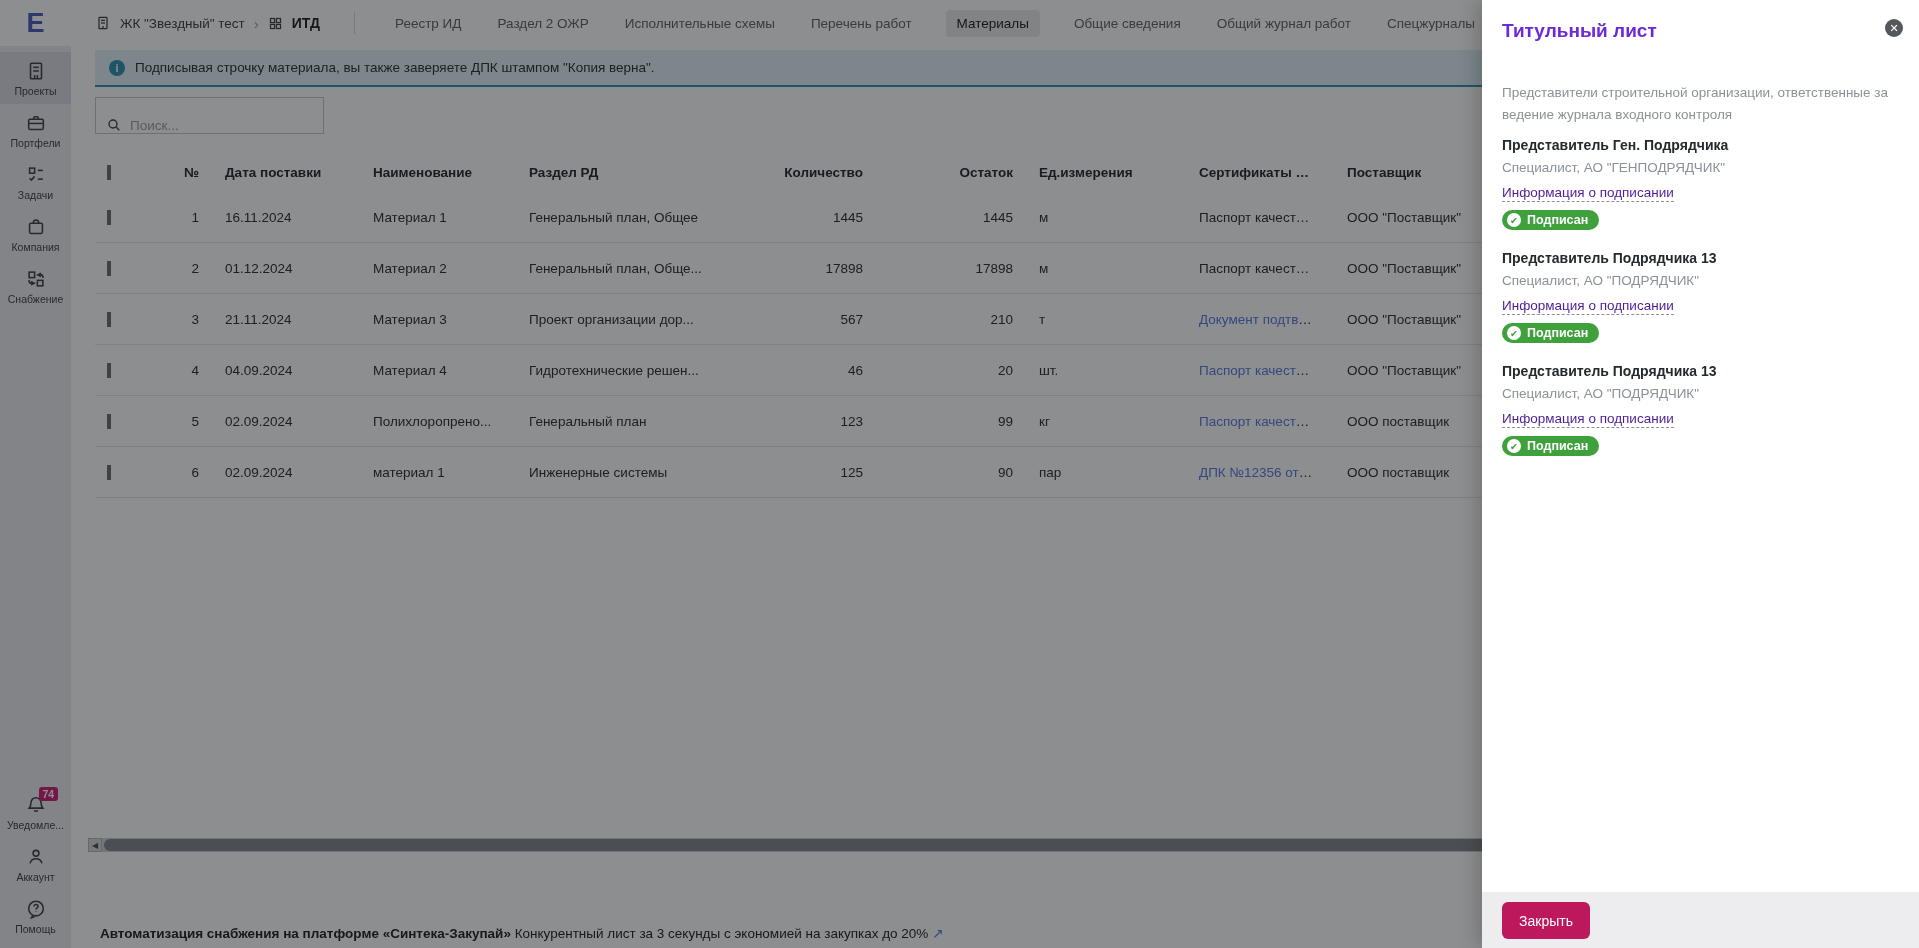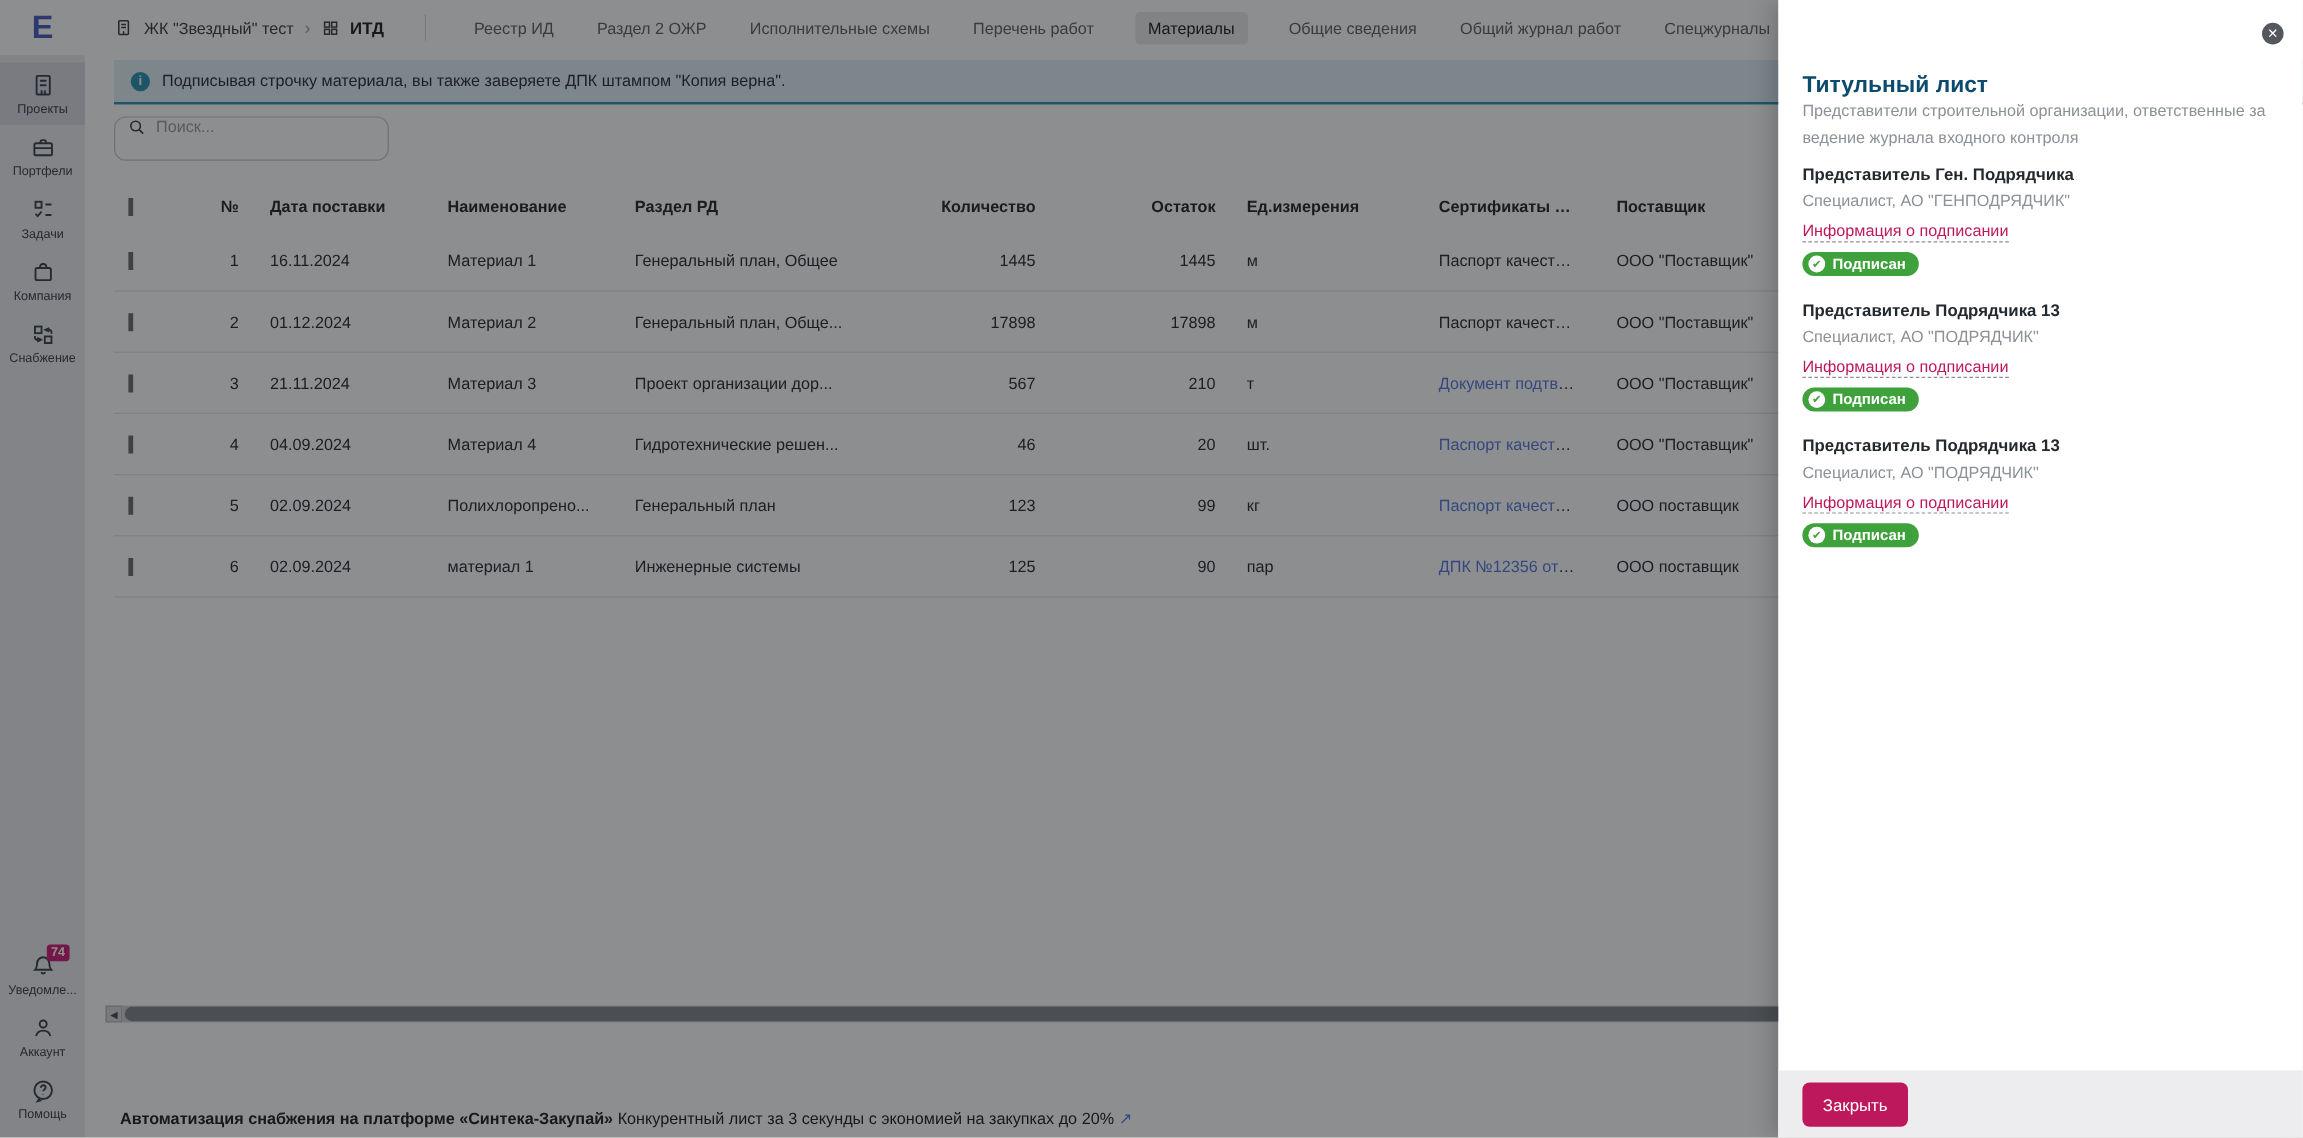--- a/index.html
+++ b/index.html
@@ -31,22 +31,22 @@
   .tabs { display:flex; align-items:center; gap:32px; font-size:13.5px; color:#5f6368; white-space:nowrap; }
   .tab { cursor:pointer; padding:6px 2px; }
   .tab.active { background:#e8eaed; color:#202124; padding:6px 11px; border-radius:4px; }
 
   .banner { position:absolute; left:24px; right:0; top:50px; height:37px; background:#dff0f8;
             border-bottom:2px solid #2f93b2; display:flex; align-items:center; gap:10px; padding-left:14px;
             font-size:13.5px; color:#2c3036; }
   .info-ic { width:16px; height:16px; border-radius:50%; background:#2f93b2; color:#fff; font-size:11px; font-weight:bold;
              display:flex; align-items:center; justify-content:center; font-style:normal; flex:0 0 16px; }
 
-  .search { position:absolute; left:24px; top:97px; width:229px; height:37px; border:1px solid #c3c7cc; border-radius:10px;
-            display:flex; align-items:flex-start; gap:8px; padding:0 10px; color:#7d848c; }
+  .search { position:absolute; left:24px; top:97px; width:229px; height:37px; border:1px solid #c3c7cc; border-radius:0;
+            display:flex; align-items:flex-end; gap:8px; padding:0 10px; color:#7d848c; }
   .search input { border:none; outline:none; flex:1; font-size:13.5px; font-family:inherit; color:#3c4043; background:transparent; }
   .search input::placeholder { color:#9aa0a6; }
 
   
   .tbl { position:absolute; left:24px; top:152px; width:1394px; }
   .trow { display:grid; grid-template-columns:64px 48px 148px 156px 250px 110px 150px 160px 148px 160px;
           align-items:center; }
   .thead { height:40px; font-weight:bold; color:#24292f; font-size:13.5px; }
   .tr { height:51px; border-bottom:1px solid #e4e6e8; font-size:13.5px; color:#2a2e34; }
   .tr:first-of-type { border-top:1px solid #e4e6e8; }
@@ -67,29 +67,29 @@
   .foot { position:absolute; left:29px; top:925px; font-size:13.5px; color:#202327; white-space:nowrap; }
   .foot b { font-weight:bold; }
   .foot .arr { color:#587ae0; margin-left:4px; }
 
   
   .dim { position:absolute; left:0; top:0; width:1482px; height:948px; background:rgba(13,15,18,0.47); z-index:50; }
 
   
   .panel { position:absolute; left:1482px; top:0; width:437px; height:948px; background:#fff; z-index:60;
            box-shadow:-6px 0 18px rgba(0,0,0,0.18); }
-  .p-title { position:absolute; left:20px; top:20px; font-size:19px; font-weight:bold; color:#0c4a6e;margin-top:41px; }
+  .p-title { position:absolute; left:20px; top:20px; font-size:19px; font-weight:bold; color:#6d28d9; }
   .p-close { position:absolute; right:16px; top:19px; width:18px; height:18px; border-radius:50%; background:#54585d;
              color:#fff; font-size:11px; display:flex; align-items:center; justify-content:center; cursor:pointer; }
   .p-sub { position:absolute; left:20px; top:82px; width:400px; font-size:13.5px; line-height:1.6; color:#8b9197; }
   .reps { position:absolute; left:20px; top:137px; width:397px; }
   .rep { margin-bottom:20px; }
   .rep-title { font-size:14px; font-weight:bold; color:#24292e; line-height:17px; }
   .rep-role { font-size:13.5px; color:#8b9197; margin-top:5px; line-height:17px; }
-  .rep-link { display:inline-block; font-size:13.5px; color:#be185d; border-bottom:1px dashed #8a8f96;
+  .rep-link { display:inline-block; font-size:13.5px; color:#4c1d95; border-bottom:1px dashed #8a8f96;
               margin-top:8px; line-height:17px; cursor:pointer; }
   .rep-badge { display:inline-flex; align-items:center; gap:6px; margin-top:8px; background:#3fa13c; color:#fff;
                font-size:12.5px; font-weight:bold; padding:3px 11px 3px 5px; border-radius:12px; }
   .seal { width:14px; height:14px; border-radius:50%; background:#fff; color:#3fa13c; font-size:9.5px; font-weight:bold;
           display:flex; align-items:center; justify-content:center; }
   .p-foot { position:absolute; left:0; bottom:0; width:437px; height:56px; background:#ededef; }
   .p-close-btn { position:absolute; left:20px; top:10px; width:88px; height:37px; background:#be185d; color:#fff;
                  font-size:14px; font-family:inherit; border:none; border-radius:6px; cursor:pointer; }
 </style>
 </head>

